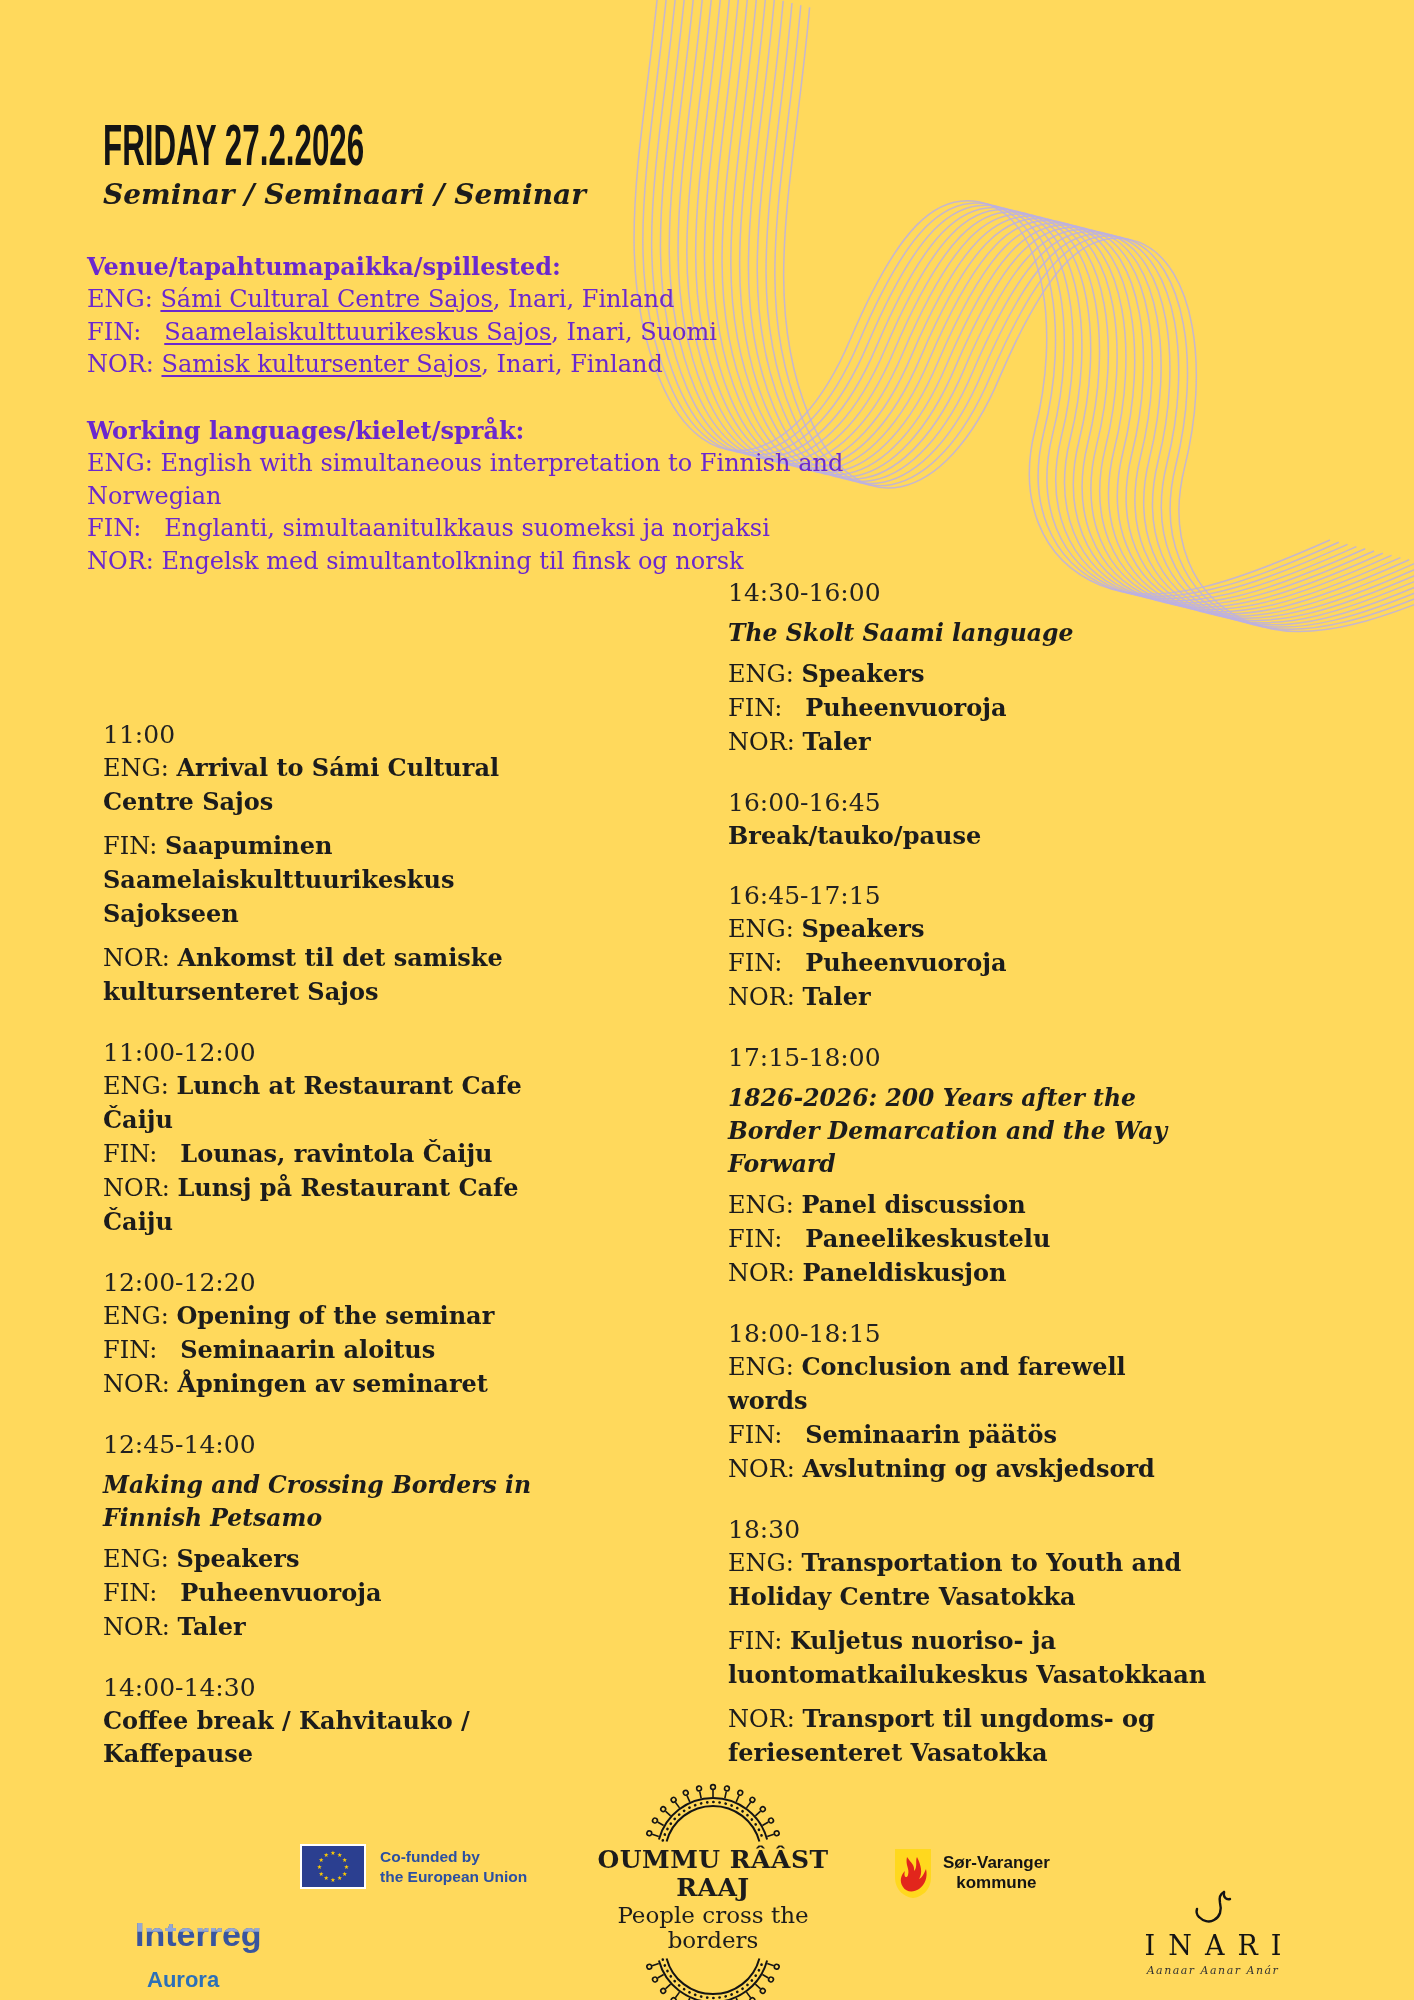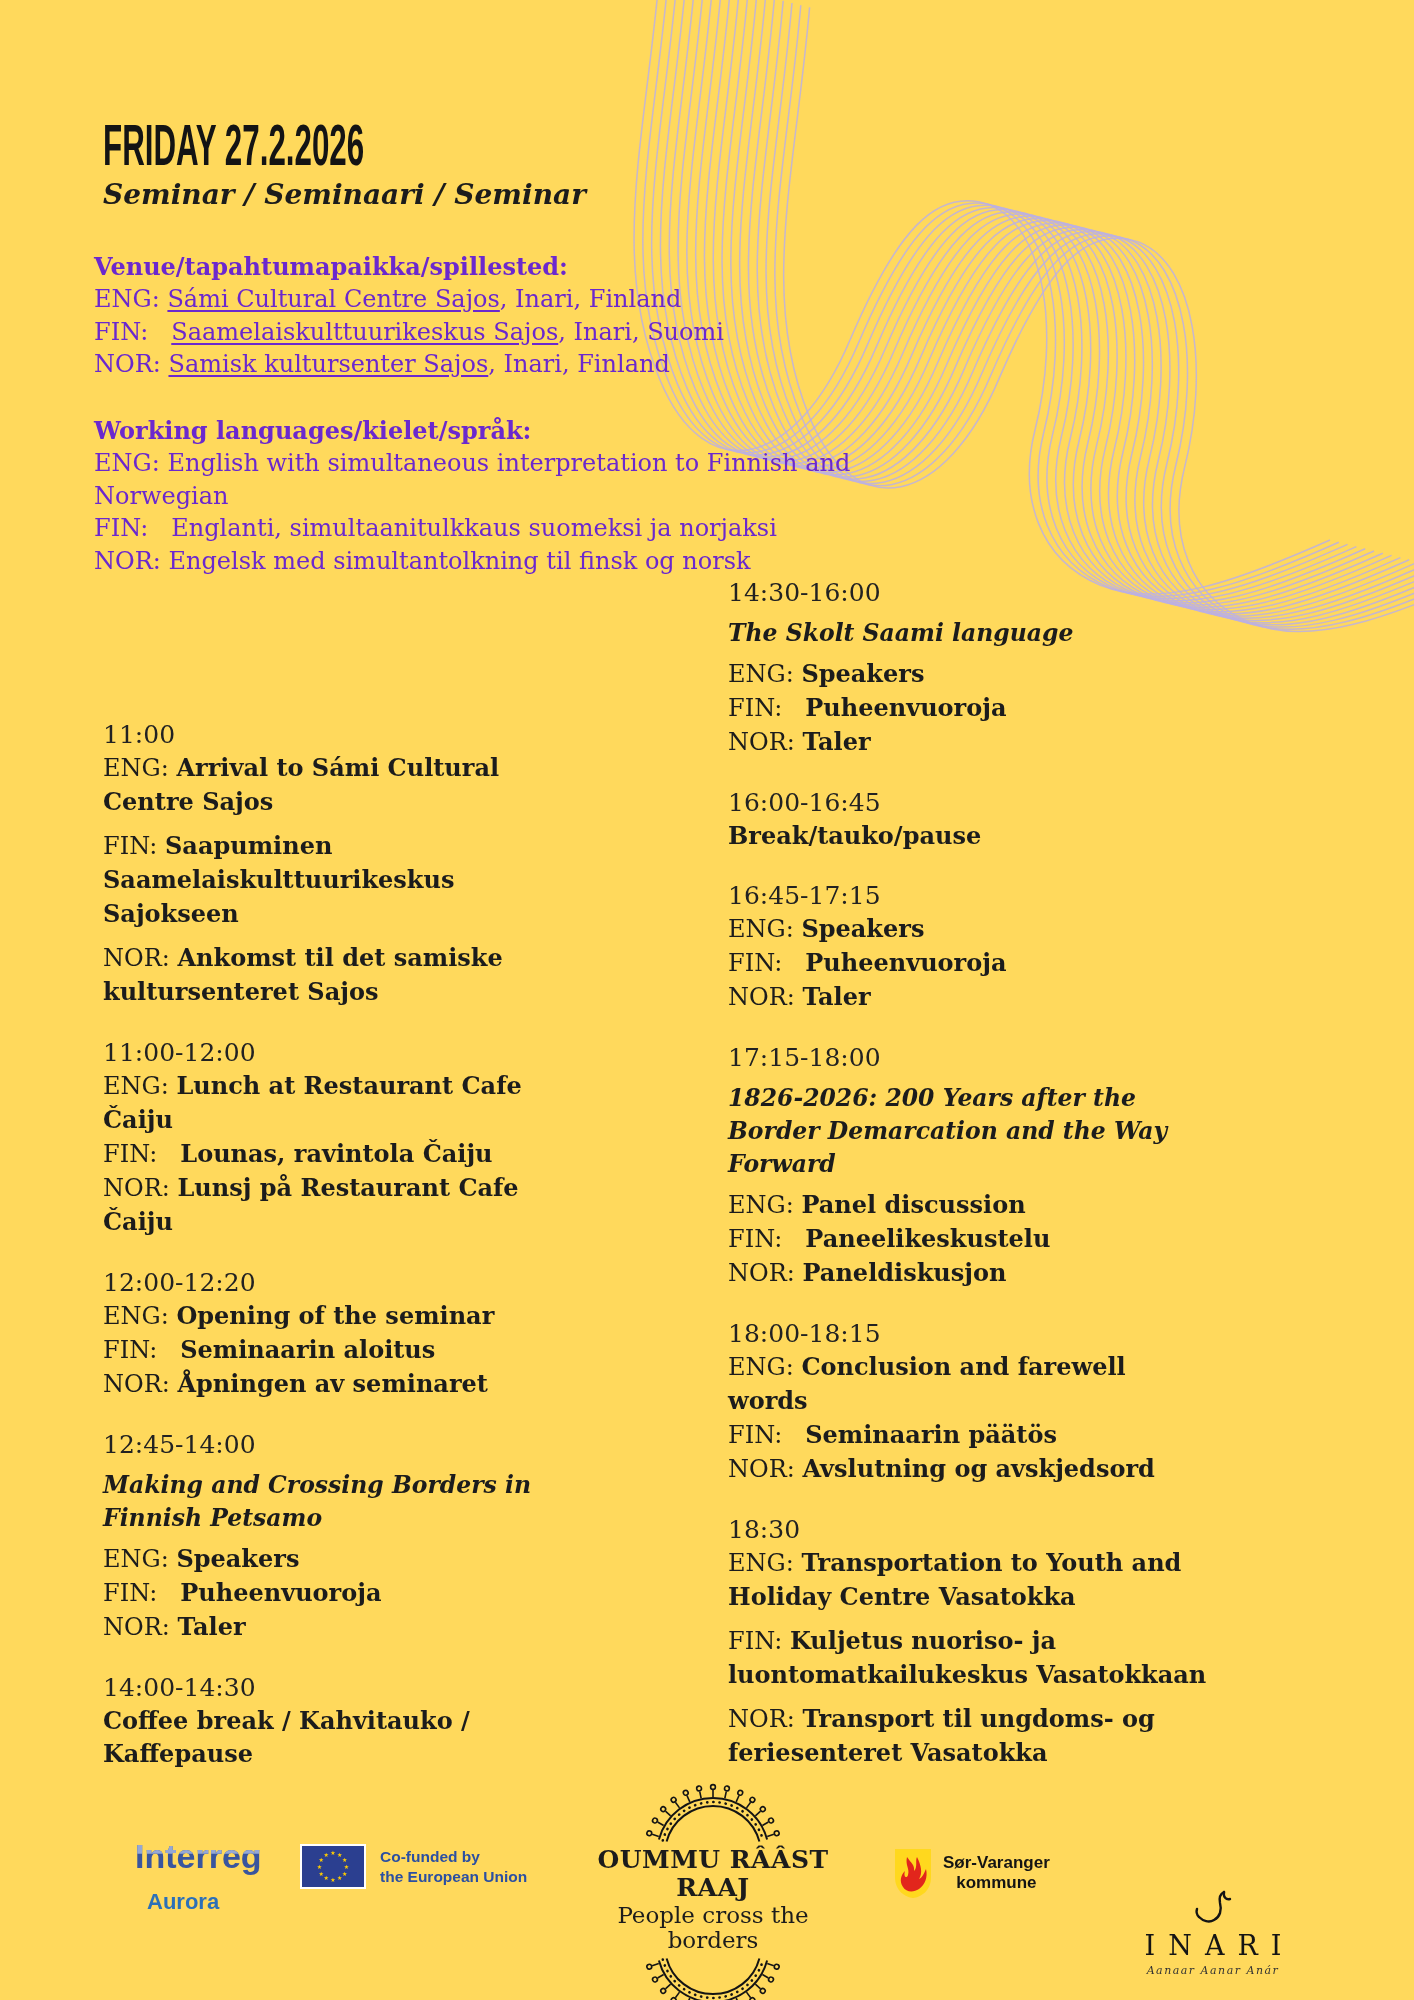--- a/index.html
+++ b/index.html
@@ -16,38 +16,38 @@
   .title{
     left:103px;top:116px;margin:0;
     font-family:"Liberation Sans",sans-serif;font-weight:700;font-size:58px;
     letter-spacing:0px;color:#141414;line-height:1;
     transform:scaleX(.54);transform-origin:left top;white-space:nowrap;
   }
   .subtitle{
     left:103px;top:178px;margin:0;
     font-weight:700;font-style:italic;font-size:28px;line-height:1.2;color:#1C1C1C;
   }
-  .purple-block{left:94px;width:840px;}
+  .purple-block{left:87px;width:840px;}
   .venue-block{top:250px;}
   .lang-block{top:414px;}
   .phead{margin:0;font-weight:700;font-size:24px;line-height:33px;color:#6B28CE;}
   .vrow,.lrow{margin:0;font-size:24px;line-height:32.5px;color:#6B28CE;white-space:pre-wrap;}
   .vlink{text-decoration:underline;text-underline-offset:3px;cursor:pointer;}
   
   .schedule{left:103px;top:576px;display:flex;gap:145px;align-items:flex-end;}
   .col{width:480px;}
   .event{margin:0 0 27px 0;}
   .time{margin:0;font-size:25px;line-height:33px;color:#222;}
   .etitle{margin:8px 0 7px 0;font-style:italic;font-weight:700;font-size:23.5px;line-height:33px;}
   .erow{margin:0;font-size:24px;line-height:33px;white-space:pre-wrap;}
   .erow b{font-weight:700;}
   .erow.note{font-weight:700;}
   .spaced .erow{margin-bottom:10px;}
   
-  .interreg{left:135px;top:1838px;font-family:"Liberation Sans",sans-serif;}
+  .interreg{left:135px;top:1916px;font-family:"Liberation Sans",sans-serif;}
   .int-wrap{position:relative;display:inline-block;font-weight:700;font-size:34px;color:#39559E;line-height:1.1;}
   .int-top{position:absolute;left:0;top:0;color:#95A8D5;clip-path:inset(0 0 58% 0);}
   .aurora{margin-top:14px;margin-left:12px;font-weight:700;font-size:22px;color:#2C70B8;}
   .euflag{left:300px;top:1844px;width:66px;height:45px;background:#fff;}
   .euflag svg{display:block;margin:2px;}
   .cofunded{left:380px;top:1847px;font-family:"Liberation Sans",sans-serif;font-weight:700;
     font-size:15.5px;line-height:1.3;color:#2B4FA2;}
   .oummu{left:585px;top:1782px;width:256px;text-align:center;}
   .oummu .arc{display:block;margin:0 auto;}
   .oummu-title{margin:2px 0 0 0;font-weight:700;font-size:25px;letter-spacing:.5px;line-height:1.1;}

